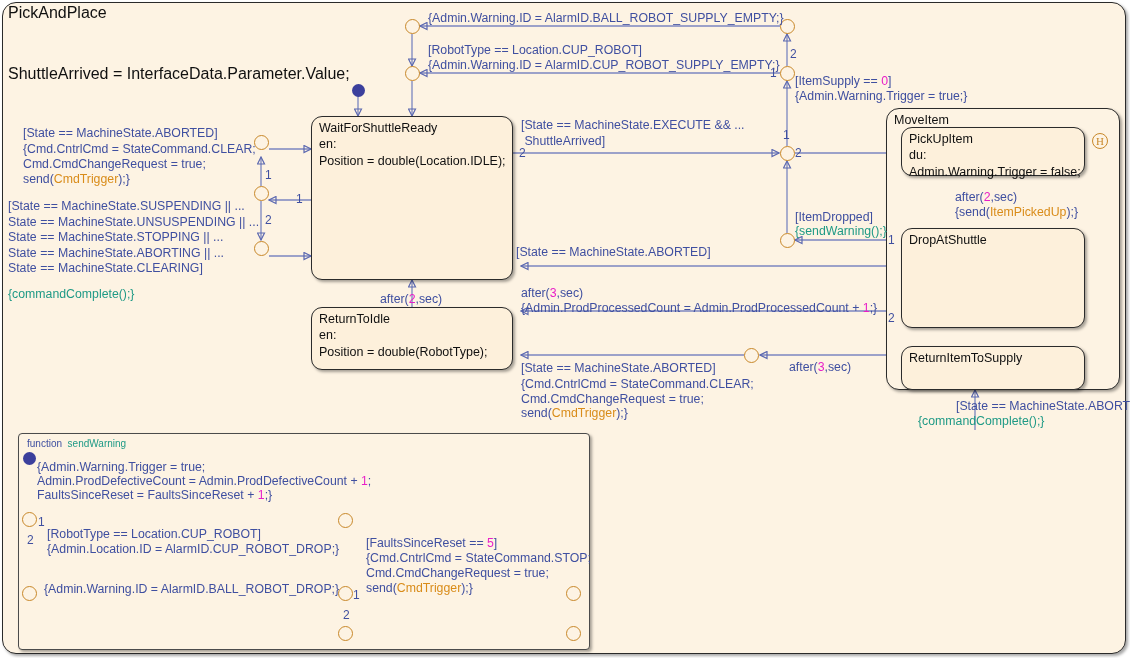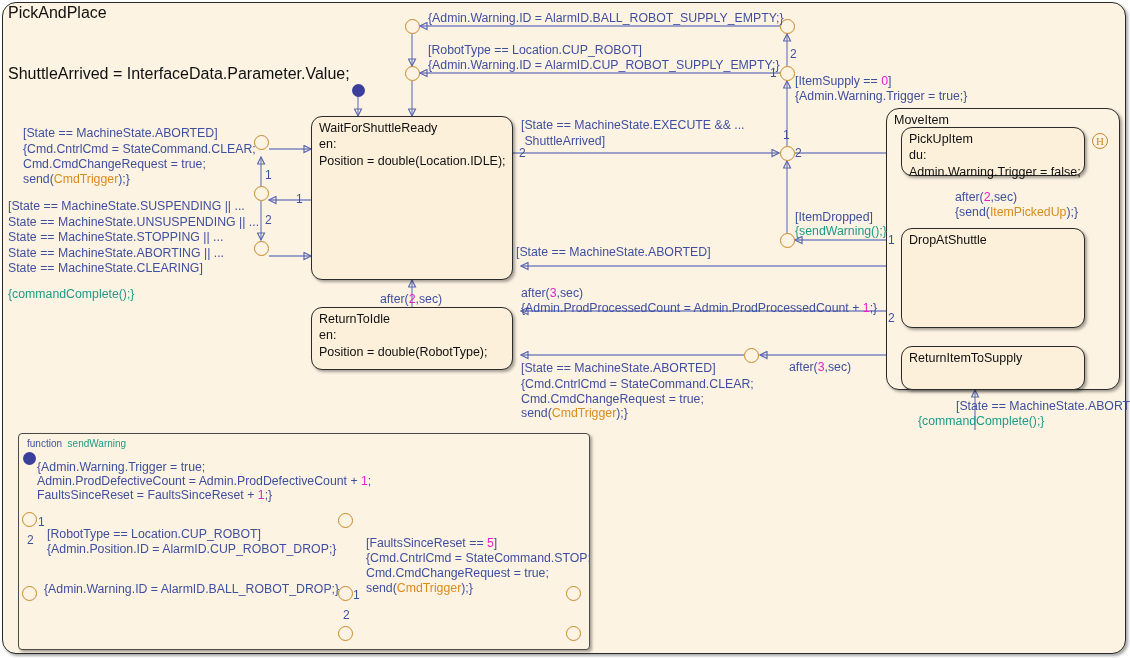--- a/index.html
+++ b/index.html
@@ -239,20 +239,20 @@
   <div class="tx" style="left:955px;top:205px;"><span>{send(</span><span class="evt">ItemPickedUp</span><span>);}</span></div>
 
   <div class="tx" style="left:918px;top:399px;padding-left:38px;"><span>[State == MachineState.ABORTING]</span></div>
   <div class="tx" style="left:918px;top:414px;color:#1f9a86;"><span>{commandComplete();}</span></div>
 
   <div class="tx" style="left:37px;top:460px;"><span>{Admin.Warning.Trigger = true;</span></div>
   <div class="tx" style="left:37px;top:474px;"><span>Admin.ProdDefectiveCount = Admin.ProdDefectiveCount + </span><span class="num">1</span><span>;</span></div>
   <div class="tx" style="left:37px;top:488px;"><span>FaultsSinceReset = FaultsSinceReset + </span><span class="num">1</span><span>;}</span></div>
 
   <div class="tx" style="left:47px;top:527px;"><span>[RobotType == Location.CUP_ROBOT]</span></div>
-  <div class="tx" style="left:47px;top:542px;"><span>{Admin.Position.ID = AlarmID.CUP_ROBOT_DROP;}</span></div>
+  <div class="tx" style="left:47px;top:542px;"><span>{Admin.Location.ID = AlarmID.CUP_ROBOT_DROP;}</span></div>
   <div class="tx" style="left:44px;top:582px;"><span>{Admin.Warning.ID = AlarmID.BALL_ROBOT_DROP;}</span></div>
 
   <div class="tx" style="left:366px;top:536px;"><span>[FaultsSinceReset == </span><span class="num">5</span><span>]</span></div>
   <div class="tx" style="left:366px;top:551px;"><span>{Cmd.CntrlCmd = StateCommand.STOP;</span></div>
   <div class="tx" style="left:366px;top:566px;"><span>Cmd.CmdChangeRequest = true;</span></div>
   <div class="tx" style="left:366px;top:581px;"><span>send(</span><span class="evt">CmdTrigger</span><span>);}</span></div>
 </div>
 
 </body></html>

